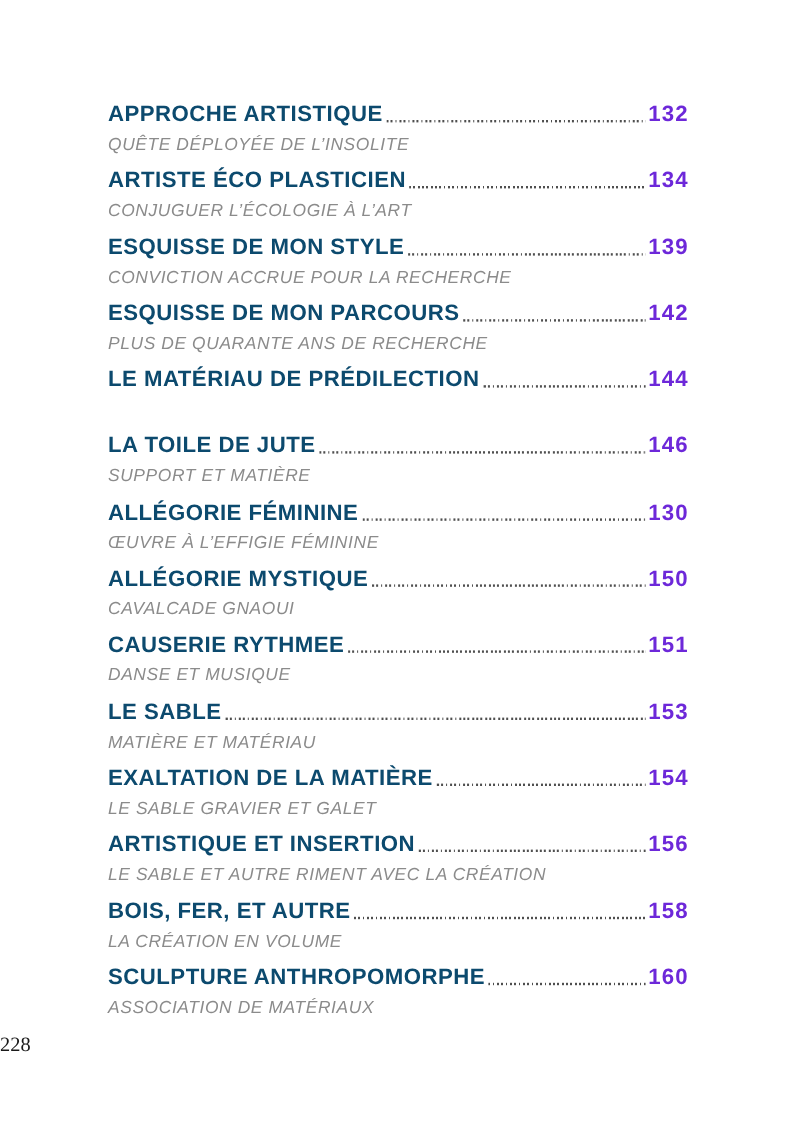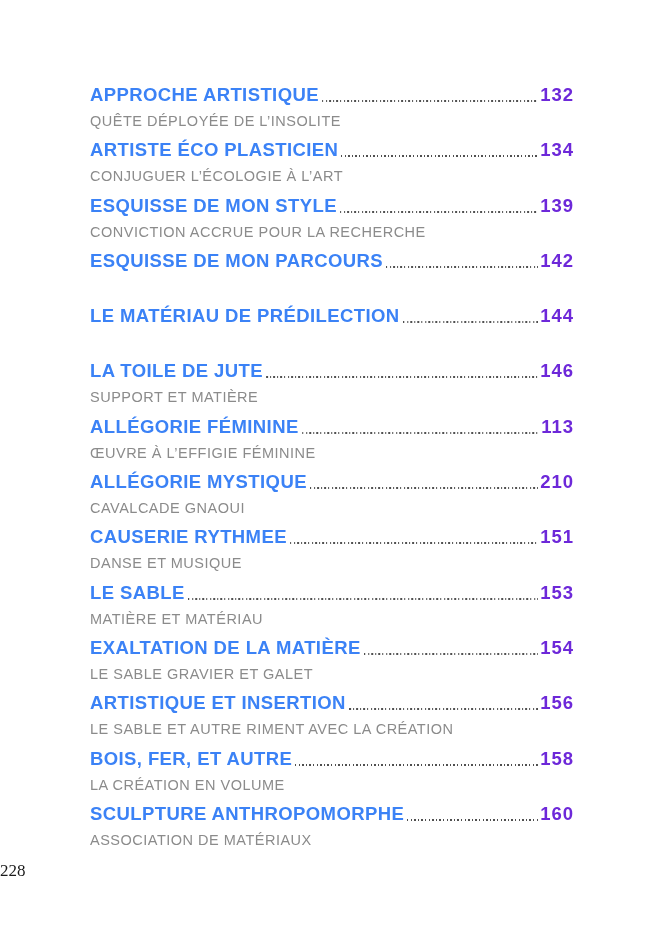--- a/index.html
+++ b/index.html
@@ -30,21 +30,21 @@
   }
   .row {
     display: flex;
     align-items: flex-end;
     line-height: 22px;
   }
   .title {
     font-size: 18.5px;
     font-weight: 700;
     letter-spacing: 0.4px;
-    color: #3b82f6;
+    color: #0c4a6e;
     white-space: nowrap;
   }
   .leader {
     flex: 1;
     height: 2px;
     margin: 0 2px 4px 3px;
     background-image: repeating-linear-gradient(90deg,
       #4f4f4f 0, #4f4f4f 1.5px,
       transparent 1.5px, transparent 3.6px);
     background-position: bottom;
@@ -56,20 +56,21 @@
     color: #6d28d9;
     white-space: nowrap;
   }
   .subtitle {
     margin-top: 5px;
     font-size: 14.5px;
     font-weight: 400;
     letter-spacing: 0.5px;
     line-height: 20px;
     color: #8b8b8b;
+    font-style: italic;
   }
   .footer {
     position: absolute;
     left: 0;
     top: 861px;
     width: 100%;
     text-align: left;
     font-family: "Liberation Serif", serif;
     font-size: 17px;
     color: #1a1a1a;
@@ -107,20 +108,21 @@
     </div>
     <div class="subtitle">CONVICTION ACCRUE POUR LA RECHERCHE</div>
   </div>
 
   <div class="entry">
     <div class="row">
       <span class="title">ESQUISSE DE MON PARCOURS</span>
       <span class="leader"></span>
       <span class="pageno">142</span>
     </div>
+    <div class="subtitle">PLUS DE QUARANTE ANS DE RECHERCHE</div>
   </div>
 
   <div class="entry">
     <div class="row">
       <span class="title">LE MATÉRIAU DE PRÉDILECTION</span>
       <span class="leader"></span>
       <span class="pageno">144</span>
     </div>
   </div>
 
@@ -130,30 +132,30 @@
       <span class="leader"></span>
       <span class="pageno">146</span>
     </div>
     <div class="subtitle">SUPPORT ET MATIÈRE</div>
   </div>
 
   <div class="entry">
     <div class="row">
       <span class="title">ALLÉGORIE FÉMININE</span>
       <span class="leader"></span>
-      <span class="pageno">113</span>
+      <span class="pageno">130</span>
     </div>
     <div class="subtitle">ŒUVRE À L’EFFIGIE FÉMININE</div>
   </div>
 
   <div class="entry">
     <div class="row">
       <span class="title">ALLÉGORIE MYSTIQUE</span>
       <span class="leader"></span>
-      <span class="pageno">210</span>
+      <span class="pageno">150</span>
     </div>
     <div class="subtitle">CAVALCADE GNAOUI</div>
   </div>
 
   <div class="entry">
     <div class="row">
       <span class="title">CAUSERIE RYTHMEE</span>
       <span class="leader"></span>
       <span class="pageno">151</span>
     </div>

